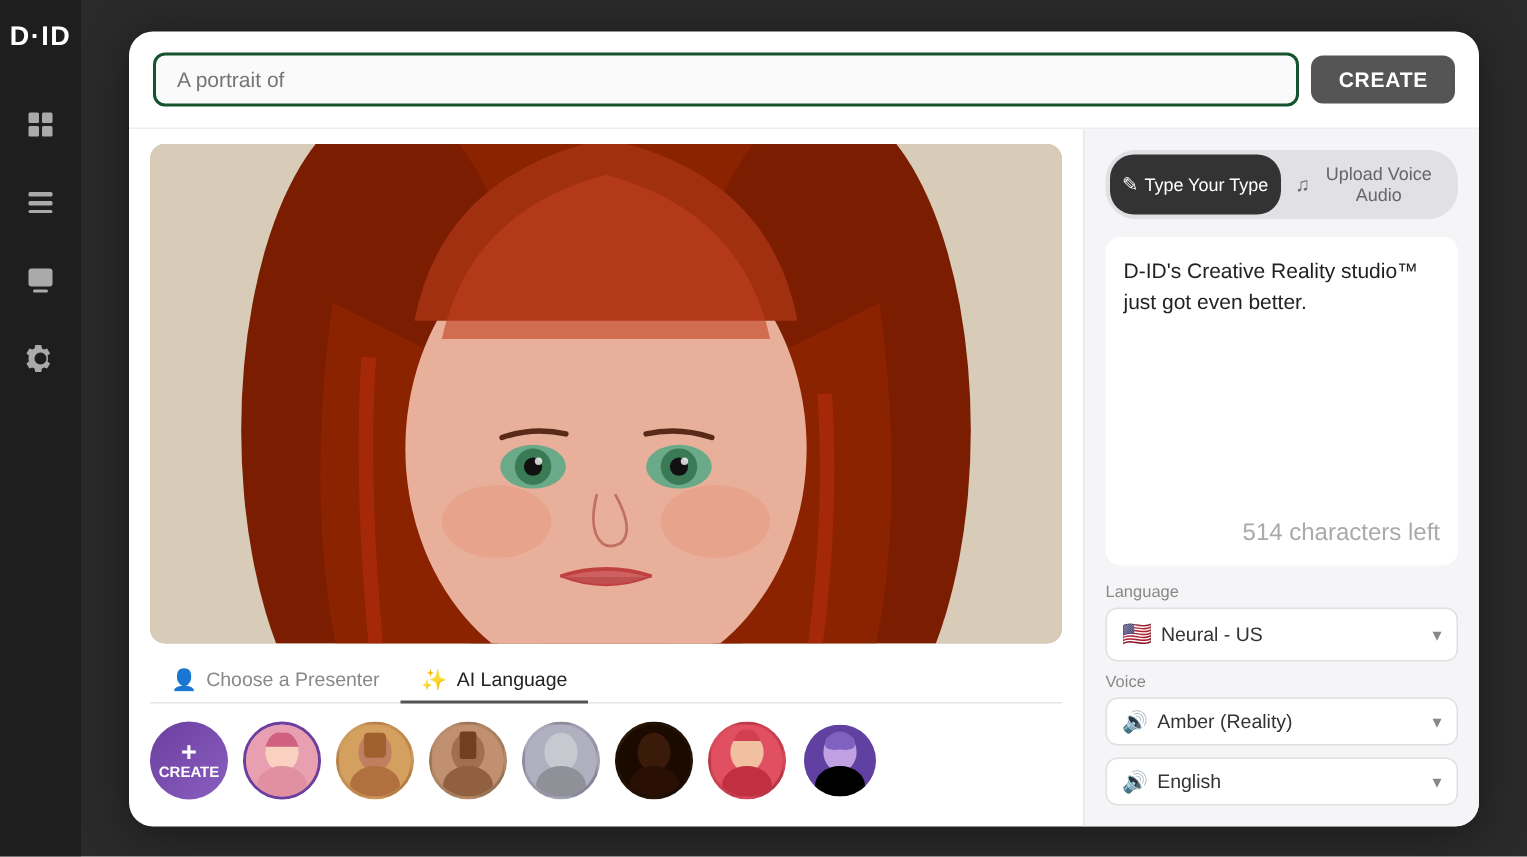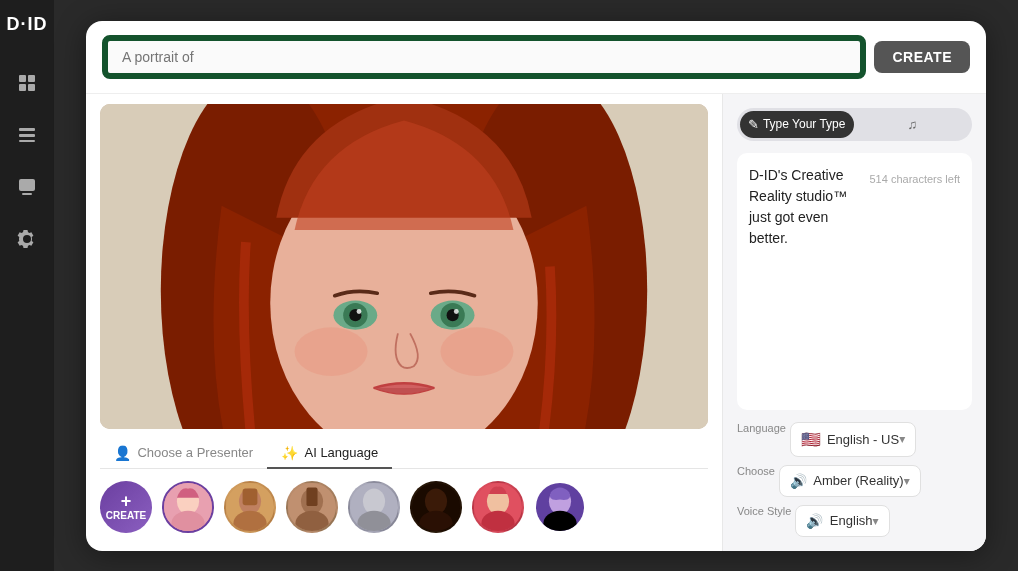--- a/index.html
+++ b/index.html
@@ -69,21 +69,21 @@
     
     .top-bar {
       display: flex;
       align-items: center;
       padding: 14px 16px;
       gap: 8px;
       border-bottom: 1px solid #eee;
     }
     .search-input {
       flex: 1;
-      border: 6px solid #14532d;
+      border: 2px solid #14532d;
       border-radius: 8px;
       padding: 8px 14px;
       font-size: 14px;
       color: #0f766e;
       background: #fafafa;
       outline: none;
     }
     .create-btn {
       background: #555;
       color: #fff;
@@ -235,44 +235,44 @@
     }
     .toggle-icon { font-size: 13px; }
 
     
     .text-area-box {
       background: #fff;
       border-radius: 10px;
       padding: 12px;
       flex: 1;
       display: flex;
-      flex-direction: row;
+      flex-direction: column;
     }
     .text-content {
       flex: 1;
       font-size: 14px;
       color: #222;
       line-height: 1.5;
     }
     .char-count {
       text-align: right;
-      font-size: 11px;
+      font-size: 16px;
       color: #aaa;
       margin-top: 8px;
     }
 
     
     .dropdowns-section {
       display: flex;
       flex-direction: column;
       gap: 8px;
     }
     .dropdown-group {
       display: flex;
-      flex-direction: row;
+      flex-direction: column;
       gap: 4px;
     }
     .dropdown-label {
       font-size: 11px;
       color: #888;
       font-weight: 500;
     }
     .dropdown-select {
       background: #fff;
       border: 1px solid #e0e0e0;
@@ -460,54 +460,54 @@
 
       <div class="right-panel">
 
         <div class="voice-toggle">
           <button class="toggle-btn active">
             <span class="toggle-icon">✎</span>
             <span>Type Your Type</span>
           </button>
           <button class="toggle-btn">
             <span class="toggle-icon">♫</span>
+            <span>Upload Voice Audio</span>
           </button>
         </div>
 
         <div class="text-area-box">
           <div class="text-content" contenteditable="true" style="">D-ID's Creative Reality studio™ just got even better.</div>
           <div class="char-count">514 characters left</div>
         </div>
 
         <div class="dropdowns-section">
 
           <div class="dropdown-group">
             <div class="dropdown-label">Language</div>
             <div class="dropdown-select">
               <div class="dropdown-left">
                 <span class="flag">🇺🇸</span>
-                <span>English - US</span>
+                <span>Neural - US</span>
               </div>
               <span class="chevron-icon">▾</span>
             </div>
           </div>
 
           <div class="dropdown-group">
-            <div class="dropdown-label">Choose</div>
+            <div class="dropdown-label">Voice</div>
             <div class="dropdown-select">
               <div class="dropdown-left">
                 <span class="voice-icon">🔊</span>
                 <span>Amber (Reality)</span>
               </div>
               <span class="chevron-icon">▾</span>
             </div>
           </div>
 
           <div class="dropdown-group">
-            <div class="dropdown-label">Voice Style</div>
             <div class="dropdown-select">
               <div class="dropdown-left">
                 <span class="voice-icon">🔊</span>
                 <span>English</span>
               </div>
               <span class="chevron-icon">▾</span>
             </div>
           </div>
         </div>
 

